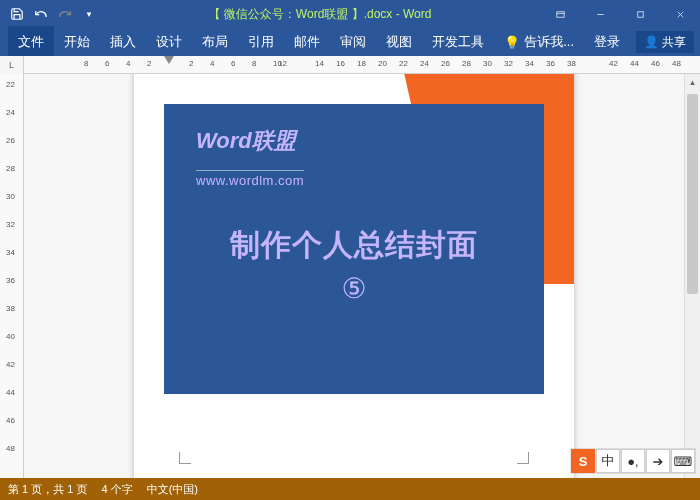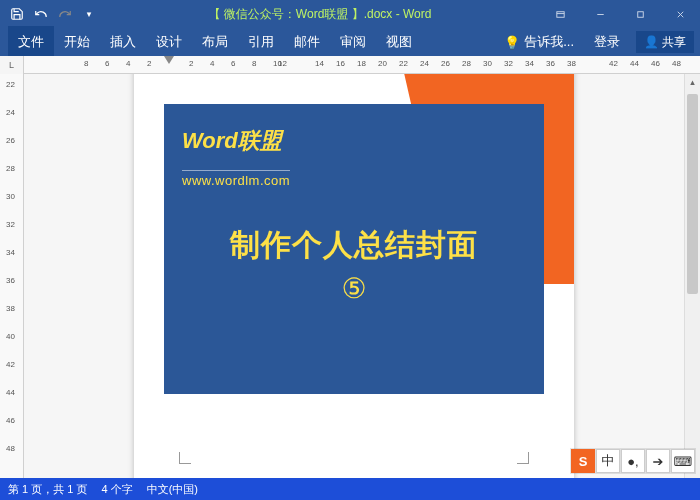--- a/index.html
+++ b/index.html
@@ -28,36 +28,36 @@
   .h-ruler .marker { position: absolute; top: 0; width: 0; height: 0; border-left: 5px solid transparent; border-right: 5px solid transparent; border-top: 8px solid #888; }
   
   .workspace { flex: 1; display: flex; overflow: hidden; background: #fff; }
   .v-ruler { width: 24px; background: #f9f9f9; border-right: 1px solid #d0d0d0; position: relative; font-size: 8px; color: #555; }
   .v-ruler .vtick { position: absolute; left: 6px; font-size: 8px; }
   
   .canvas { flex: 1; background: #f6f6f6; position: relative; overflow: hidden; display:flex; justify-content:center; }
   .page { position: absolute; top: -10px; width: 440px; height: 420px; background: #fff; box-shadow: 0 0 6px rgba(0,0,0,.25); }
   .orange-bg { position:absolute; top:0; right:0; width:122px; height:220px; background:#f26522; }
   .orange-bg:before { content:""; position:absolute; left:-50px; top:0; width:0; height:0; border-right:50px solid #f26522; border-bottom:220px solid transparent; }
-  .blue-card { position: absolute; top: 40px; left: 30px; width: 380px; height: 290px; background: #2b5797; color: #fde047; padding: 22px 18px; }
+  .blue-card { position: absolute; top: 40px; left: 30px; width: 380px; height: 290px; background: #2b5797; color: #c4b5fd; padding: 22px 32px; }
   .logo { font-size: 22px; font-weight: bold; font-style: italic; }
   .logo .bold { font-weight: 900; }
   .logo-url { font-size: 13px; letter-spacing: .5px; border-top:1px solid rgba(255,255,255,.5); display:inline-block; padding-top:2px; margin-top:14px; }
   .main-title { text-align:center; font-size: 30px; font-weight: bold; margin-top: 36px; letter-spacing:1px; }
   .circ-num { text-align:center; font-size: 28px; margin-top: 6px; }
   .sub-text { font-size: 14px; margin-top: 40px; }
   .crop { position:absolute; width:12px; height:12px; }
   .crop.bl { bottom:20px; left:45px; border-left:1px solid #999; border-bottom:1px solid #999;}
   .crop.br { bottom:20px; right:45px; border-right:1px solid #999; border-bottom:1px solid #999;}
   
   .scrollbar-v { width: 16px; background: #f0f0f0; border-left:1px solid #ddd; position:relative; }
   .sb-btn { height:16px; display:flex; align-items:center; justify-content:center; color:#666; font-size:9px; }
   .sb-thumb { position:absolute; top:20px; left:2px; right:2px; height:200px; background:#c8c8c8; border-radius:2px; }
   
-  .statusbar { height: 22px; background: #1d4ed8; color: #fff; display: flex; align-items: center; font-size: 11px; padding: 0 8px; gap: 14px; }
+  .statusbar { height: 22px; background: #a16207; color: #fff; display: flex; align-items: center; font-size: 11px; padding: 0 8px; gap: 14px; }
   .statusbar .spacer { flex:1; }
   
   .ime-bar { position:absolute; right:4px; bottom:26px; display:flex; gap:1px; background:rgba(0,0,0,.1); padding:1px; }
   .ime-btn { width:24px; height:24px; background:#fff; border:1px solid #ccc; display:flex; align-items:center; justify-content:center; font-size:13px; color:#333; }
   .ime-btn.orange { background:#f26522; color:#fff; border-color:#f26522; font-weight:bold; }
 </style>
 </head>
 <body>
 
 <div class="titlebar">
@@ -113,20 +113,21 @@
 <div class="ribbon-tabs">
   <div class="rtab file">文件</div>
   <div class="rtab">开始</div>
   <div class="rtab">插入</div>
   <div class="rtab">设计</div>
   <div class="rtab">布局</div>
   <div class="rtab">引用</div>
   <div class="rtab">邮件</div>
   <div class="rtab">审阅</div>
   <div class="rtab">视图</div>
+  <div class="rtab">开发工具</div>
   <div class="rspacer"></div>
   <div class="rtab tell-me">
       <span>💡</span>
       <span>告诉我...</span>
     </div>
   <div class="rtab">登录</div>
   <div class="share-btn">
       <span>👤</span>
       <span>共享</span>
     </div>

